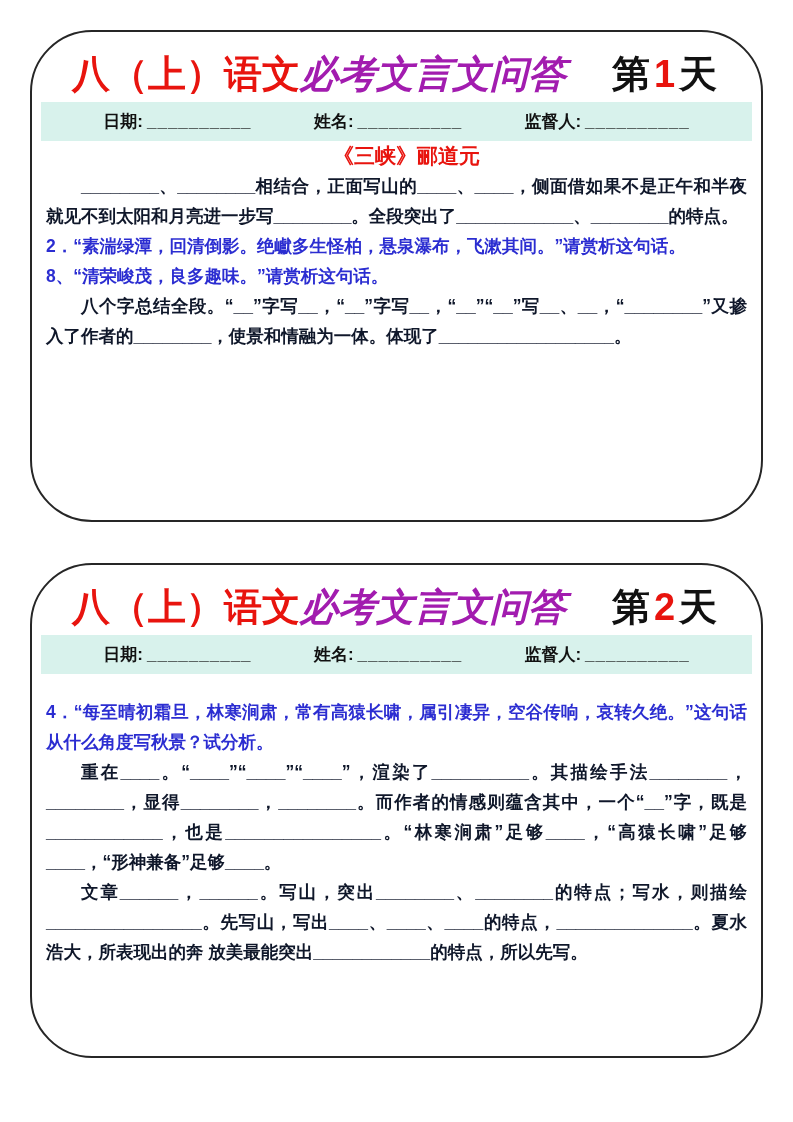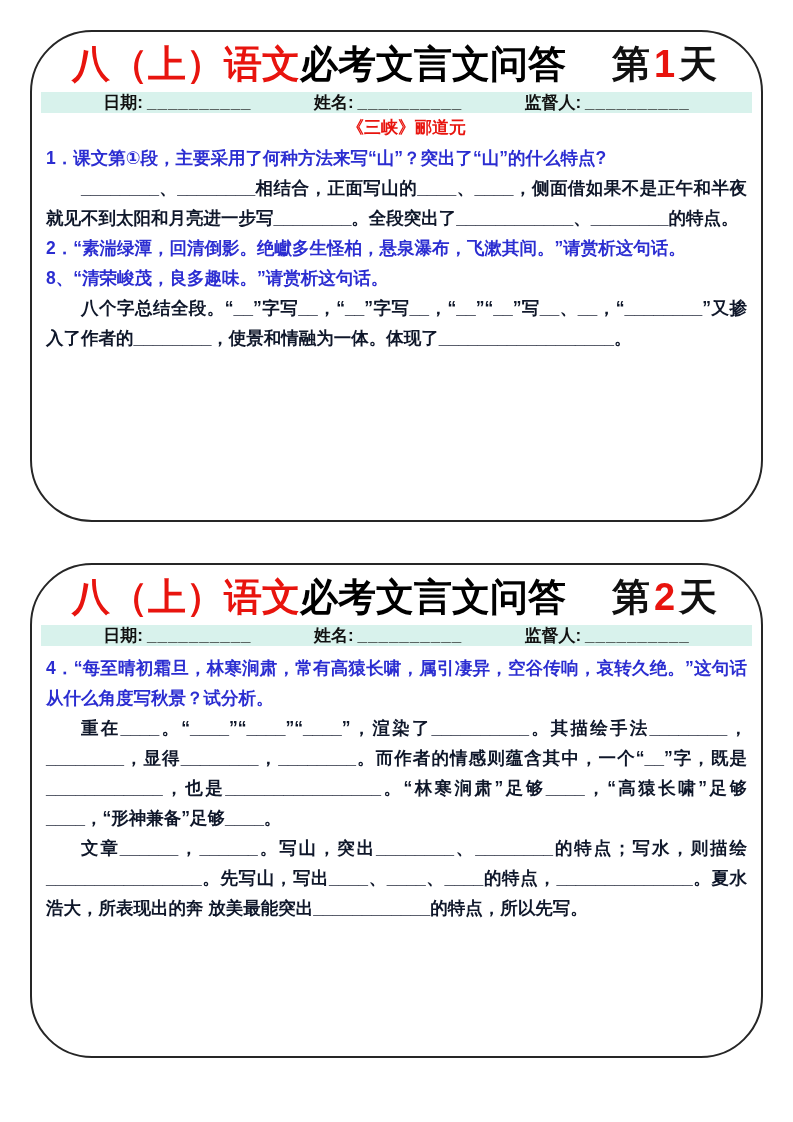--- a/index.html
+++ b/index.html
@@ -20,49 +20,49 @@
     background: #ffffff;
     overflow: hidden;
   }
   .card-1 { top: 30px;  height: 492px; }
   .card-2 { top: 563px; height: 495px; }
 
   .title-row {
     display: flex;
     justify-content: center;
     align-items: baseline;
-    margin-top: 9px;
+    margin-top: 19px;
     font-size: 38px;
     font-weight: bold;
     line-height: 46px;
     white-space: nowrap;
   }
   .title-red  { color: #e8140e; }
-  .title-blue { color: #000000; }
+  .title-blue { color: #a21caf; font-style: italic; }
   .day-group  { margin-left: 46px; color: #111111; letter-spacing: 4px; }
   .day-num    { color: #e8140e; }
 
   .info-bar {
     margin: 5px 9px 0 9px;
-    height: 21px;
+    height: 39px;
     background: #d8f2ec;
     display: flex;
     align-items: center;
     justify-content: space-evenly;
     font-size: 17px;
     font-weight: bold;
     color: #111111;
   }
   .info-group { white-space: nowrap; }
   .info-blank { margin-left: 4px; letter-spacing: 1px; }
 
   .subtitle {
     margin-top: 3px;
     text-align: center;
-    font-size: 17px;
+    font-size: 21px;
     font-weight: bold;
     color: #e8140e;
     line-height: 24px;
     padding-left: 20px;
   }
 
   .content {
     padding: 3px 14px 0 14px;
     font-size: 17.5px;
     line-height: 30px;
@@ -86,39 +86,38 @@
 
   <div class="info-bar">
     <span class="info-group"><span>日期:</span><span class="info-blank">__________</span></span>
     <span class="info-group"><span>姓名:</span><span class="info-blank">__________</span></span>
     <span class="info-group"><span>监督人:</span><span class="info-blank">__________</span></span>
   </div>
 
   <div class="subtitle">《三峡》郦道元</div>
 
   <div class="content">
-    <p class="q">1．课文第①段，主要采用了何种方法来写“山”？突出了“山”的什么特点?</p>
     <p class="a">________、________相结合，正面写山的____、____，侧面借如果不是正午和半夜就见不到太阳和月亮进一步写________。全段突出了____________、________的特点。</p>
     <p class="q">2．“素湍绿潭，回清倒影。绝巘多生怪柏，悬泉瀑布，飞漱其间。”请赏析这句话。</p>
     <p class="q">8、“清荣峻茂，良多趣味。”请赏析这句话。</p>
     <p class="a">八个字总结全段。“__”字写__，“__”字写__，“__”“__”写__、__，“________”又掺入了作者的________，使景和情融为一体。体现了__________________。</p>
   </div>
 </div>
 
 <div class="card card-2">
   <div class="title-row">
     <span class="title-red">八（上）语文</span>
       <span class="title-blue">必考文言文问答</span>
     <span class="day-group"><span>第</span><span class="day-num">2</span><span>天</span></span>
   </div>
 
   <div class="info-bar">
     <span class="info-group"><span>日期:</span><span class="info-blank">__________</span></span>
     <span class="info-group"><span>姓名:</span><span class="info-blank">__________</span></span>
     <span class="info-group"><span>监督人:</span><span class="info-blank">__________</span></span>
   </div>
 
-  <div class="content" style="margin-top:4px;">
+  <div class="content" style="margin-top:20px;">
     <p class="q">4．“每至晴初霜旦，林寒涧肃，常有高猿长啸，属引凄异，空谷传响，哀转久绝。”这句话从什么角度写秋景？试分析。</p>
     <p class="a">重在____。“____”“____”“____”，渲染了__________。其描绘手法________，________，显得________，________。而作者的情感则蕴含其中，一个“__”字，既是____________，也是________________。“林寒涧肃”足够____，“高猿长啸”足够____，“形神兼备”足够____。</p>
     <p class="a">文章______，______。写山，突出________、________的特点；写水，则描绘________________。先写山，写出____、____、____的特点，______________。夏水浩大，所表现出的奔 放美最能突出____________的特点，所以先写。</p>
   </div>
 </div>
 
 </body></html>

